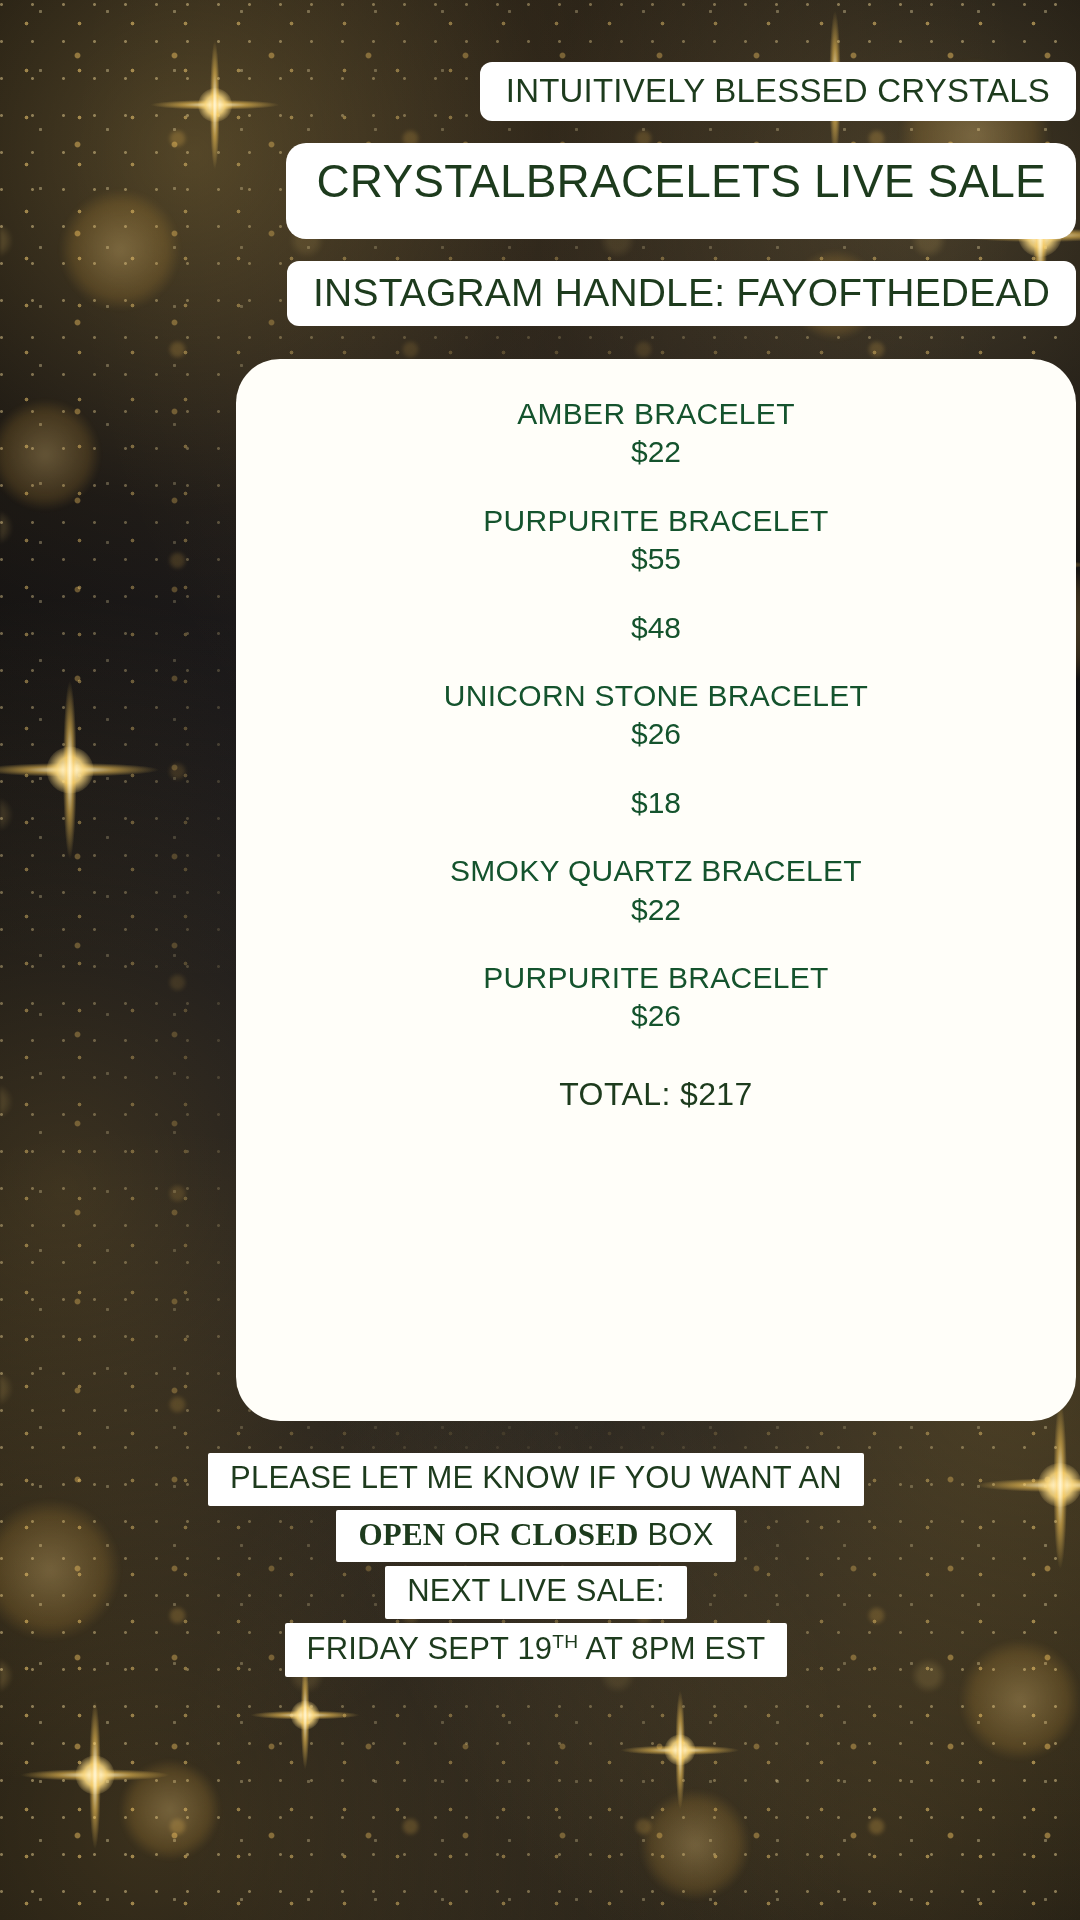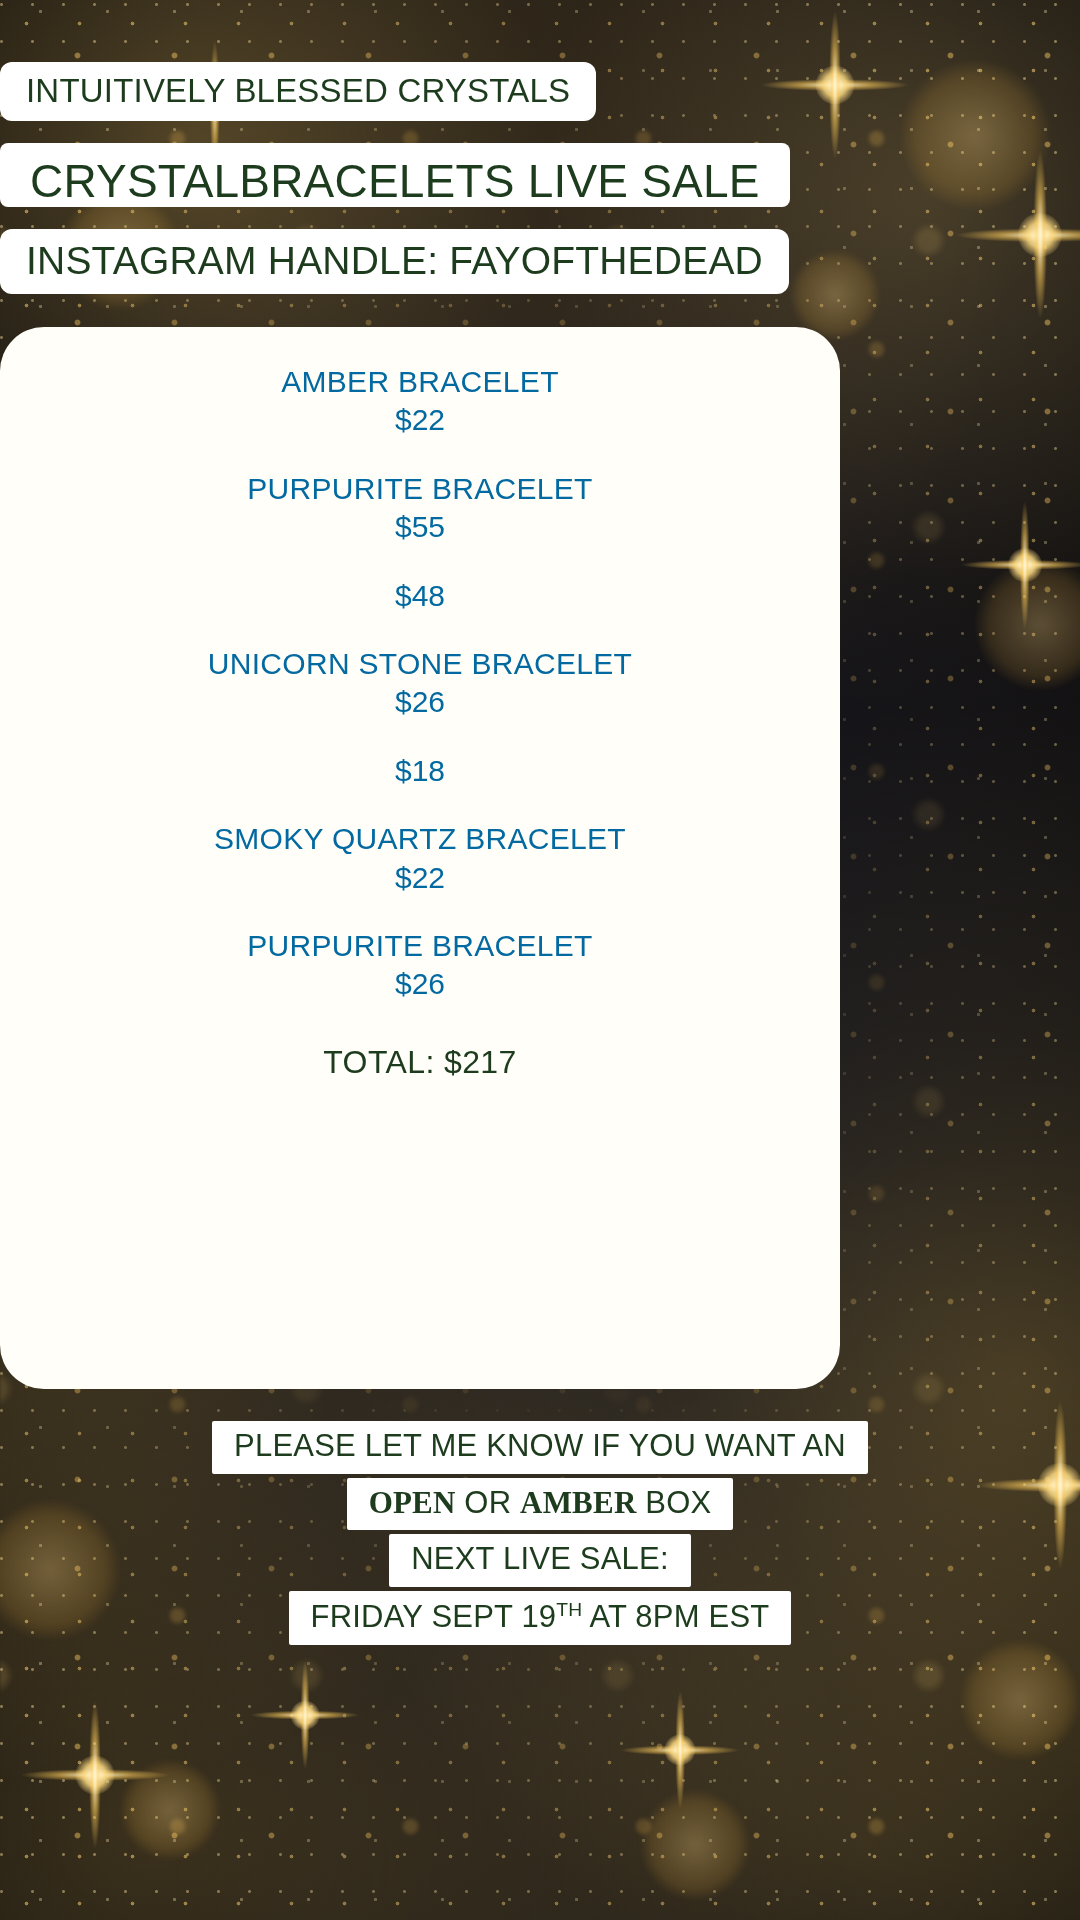--- a/index.html
+++ b/index.html
@@ -95,25 +95,25 @@
     width: 26%; height: 26%;
     transform: translate(-50%, -50%);
     border-radius: 50%;
     background: radial-gradient(circle, rgba(255,252,235,1) 0%, rgba(255,220,130,0.85) 40%, rgba(255,190,60,0) 75%);
   }
 
   
   .content {
     position: relative;
     z-index: 5;
-    width: 901px;
+    width: 1076px;
     height: 1920px;
     display: flex;
     flex-direction: column;
-    align-items: flex-start;
+    align-items: flex-end;
   }
 
   .pill {
     background: #ffffff;
     color: #1d3b1d;
     border-radius: 14px;
     text-align: center;
     letter-spacing: 0.2px;
     box-shadow: 0 0 0 rgba(0,0,0,0);
     white-space: nowrap;
@@ -122,24 +122,24 @@
   .hdr-brand {
     margin-top: 62px;
     padding: 12px 26px 14px;
     font-size: 33px;
     line-height: 1.0;
     border-radius: 12px;
   }
 
   .hdr-title {
     margin-top: 22px;
-    padding: 15px 30px 3px;
+    padding: 15px 30px 35px;
     font-size: 46px;
     line-height: 1.0;
-    border-radius: 8px;
+    border-radius: 20px;
   }
 
   .hdr-handle {
     margin-top: 22px;
     padding: 12px 26px 14px;
     font-size: 39px;
     line-height: 1.0;
     border-radius: 12px;
   }
 
@@ -148,21 +148,21 @@
     width: 840px;
     height: 1062px;
     background: #fffef9;
     border-radius: 44px;
     padding-top: 36px;
     box-sizing: border-box;
   }
 
   .item {
     text-align: center;
-    color: #0369a1;
+    color: #14532d;
     margin-bottom: 30px;
   }
   .item .nm {
     font-size: 30px;
     line-height: 1.28;
     letter-spacing: 0.3px;
   }
   .item .pr {
     font-size: 30px;
     line-height: 1.28;
@@ -277,19 +277,19 @@
       <div class="item">
         <div class="nm">PURPURITE BRACELET</div>
         <div class="pr">$26</div>
       </div>
 
       <div class="total">TOTAL: $217</div>
     </div>
 
     <div class="footer">
       <div class="pill foot-pill">PLEASE LET ME KNOW IF YOU WANT AN</div>
-      <div class="pill foot-pill"><b>OPEN</b><span> OR </span><b>AMBER</b><span> BOX</span></div>
+      <div class="pill foot-pill"><b>OPEN</b><span> OR </span><b>CLOSED</b><span> BOX</span></div>
       <div class="pill foot-pill">NEXT LIVE SALE:</div>
       <div class="pill foot-pill"><span>FRIDAY SEPT 19</span><sup>TH</sup><span> AT 8PM EST</span></div>
     </div>
 
   </div>
 </div>
 
 </body></html>

